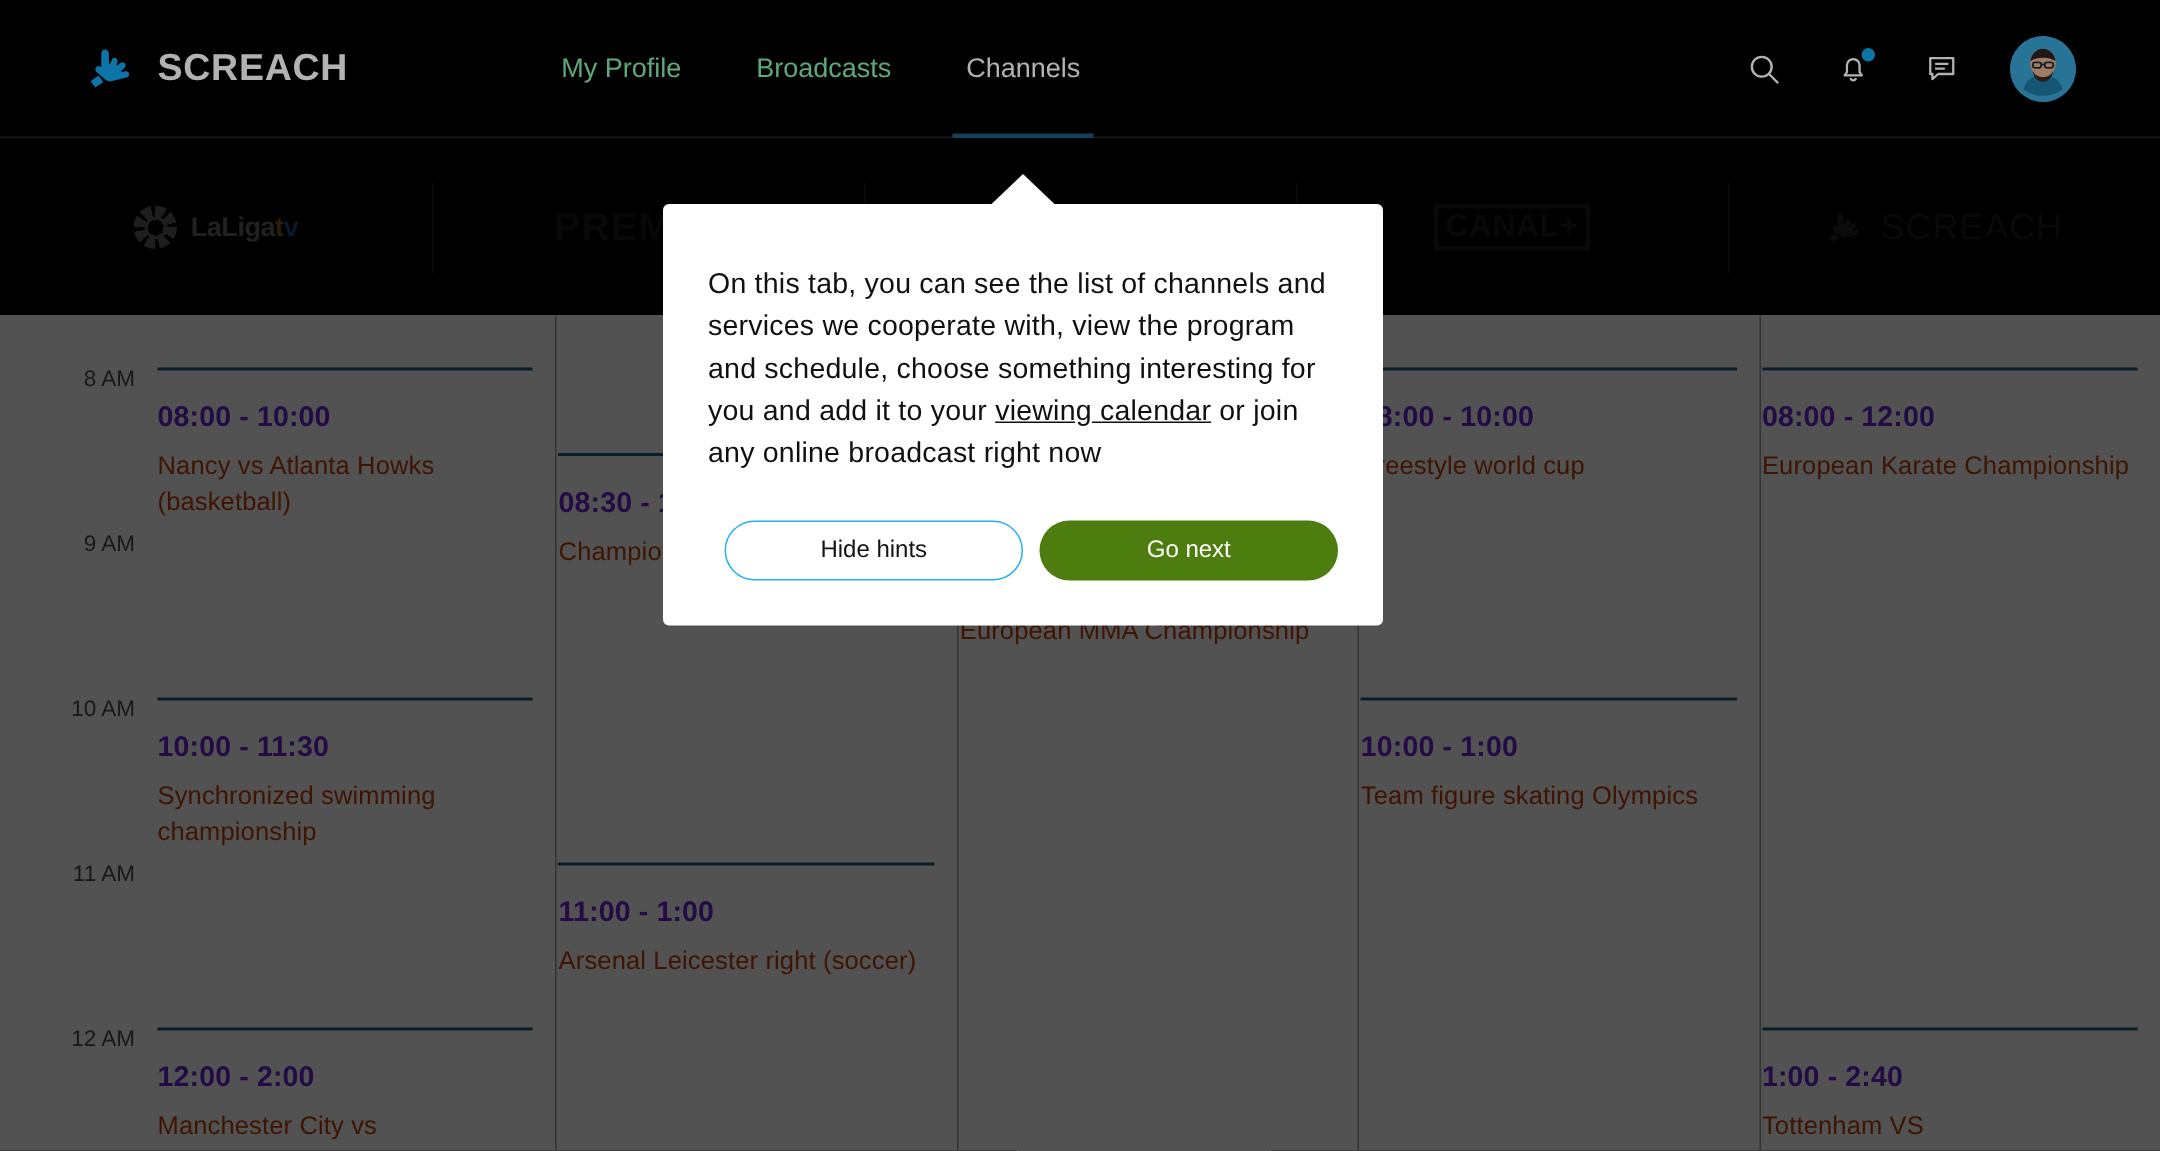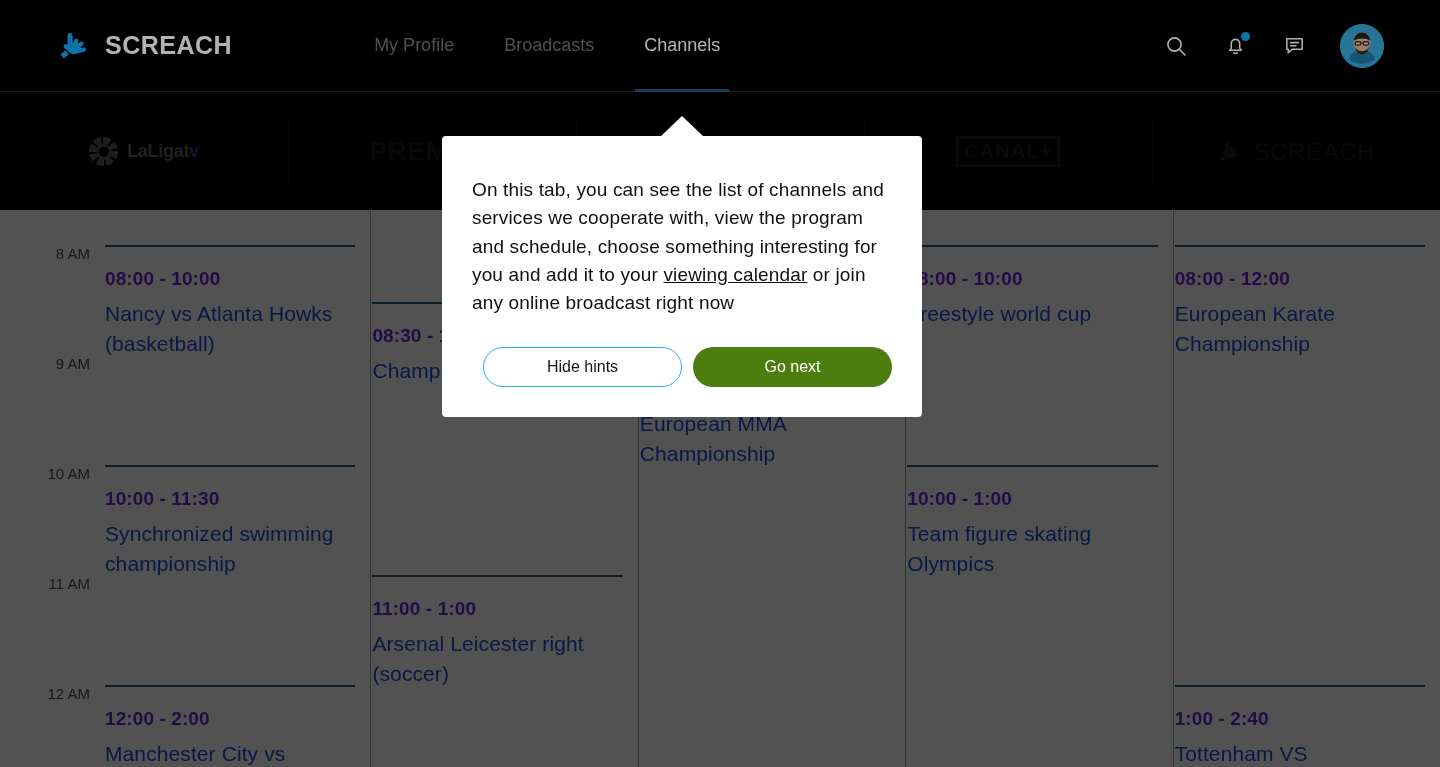--- a/index.html
+++ b/index.html
@@ -18,21 +18,21 @@
     border-bottom: 1px solid #242424;
     display: flex; align-items: center;
   }
   .brand { display: flex; align-items: center; gap: 14px; margin-left: 57px; }
   .brand-mark { width: 34px; height: 34px; position: relative; }
   .brand-name {
     color: #fff; font-size: 25px; font-weight: 700; letter-spacing: .5px;
   }
   .nav { display: flex; align-items: center; gap: 0; margin-left: 117px; }
   .nav-item {
-    position: relative; color: #737373; font-size: 18px;
+    position: relative; color: #86efac; font-size: 18px;
     padding: 0 25px; height: 92px; display: flex; align-items: center;
     cursor: pointer; white-space: nowrap;
   }
   .nav-item.active { color: #ffffff; }
   .nav-item.active::after {
     content: ""; position: absolute; left: 16px; right: 16px; bottom: 0;
     height: 3px; background: #1d5d7e;
   }
   .header-actions {
     margin-left: auto; margin-right: 56px;
@@ -120,21 +120,21 @@
   .prog {
     position: absolute; left: 0; right: 1px;
     padding: 0 14px 0 0;
   }
   .prog-rule { height: 2px; background: #1d5d7e; margin-bottom: 21px; }
   .prog-time {
     color: #6d28d9; font-size: 19px; font-weight: 600; line-height: 1.15;
     margin-bottom: 9px; letter-spacing: .1px;
   }
   .prog-title {
-    color: #1d4ed8; font-size: 21px; line-height: 1.42; letter-spacing: .1px;
+    color: #c2410c; font-size: 17px; line-height: 1.42; letter-spacing: .1px;
   }
   
   .chan-col .prog { padding-left: 2px; }
 
   
   .dim-overlay {
     position: absolute; top: 93px; left: 0; width: 1440px; height: 674px;
     background: rgba(0,0,0,.68); pointer-events: none; z-index: 50;
   }
   .dim-overlay-top {

